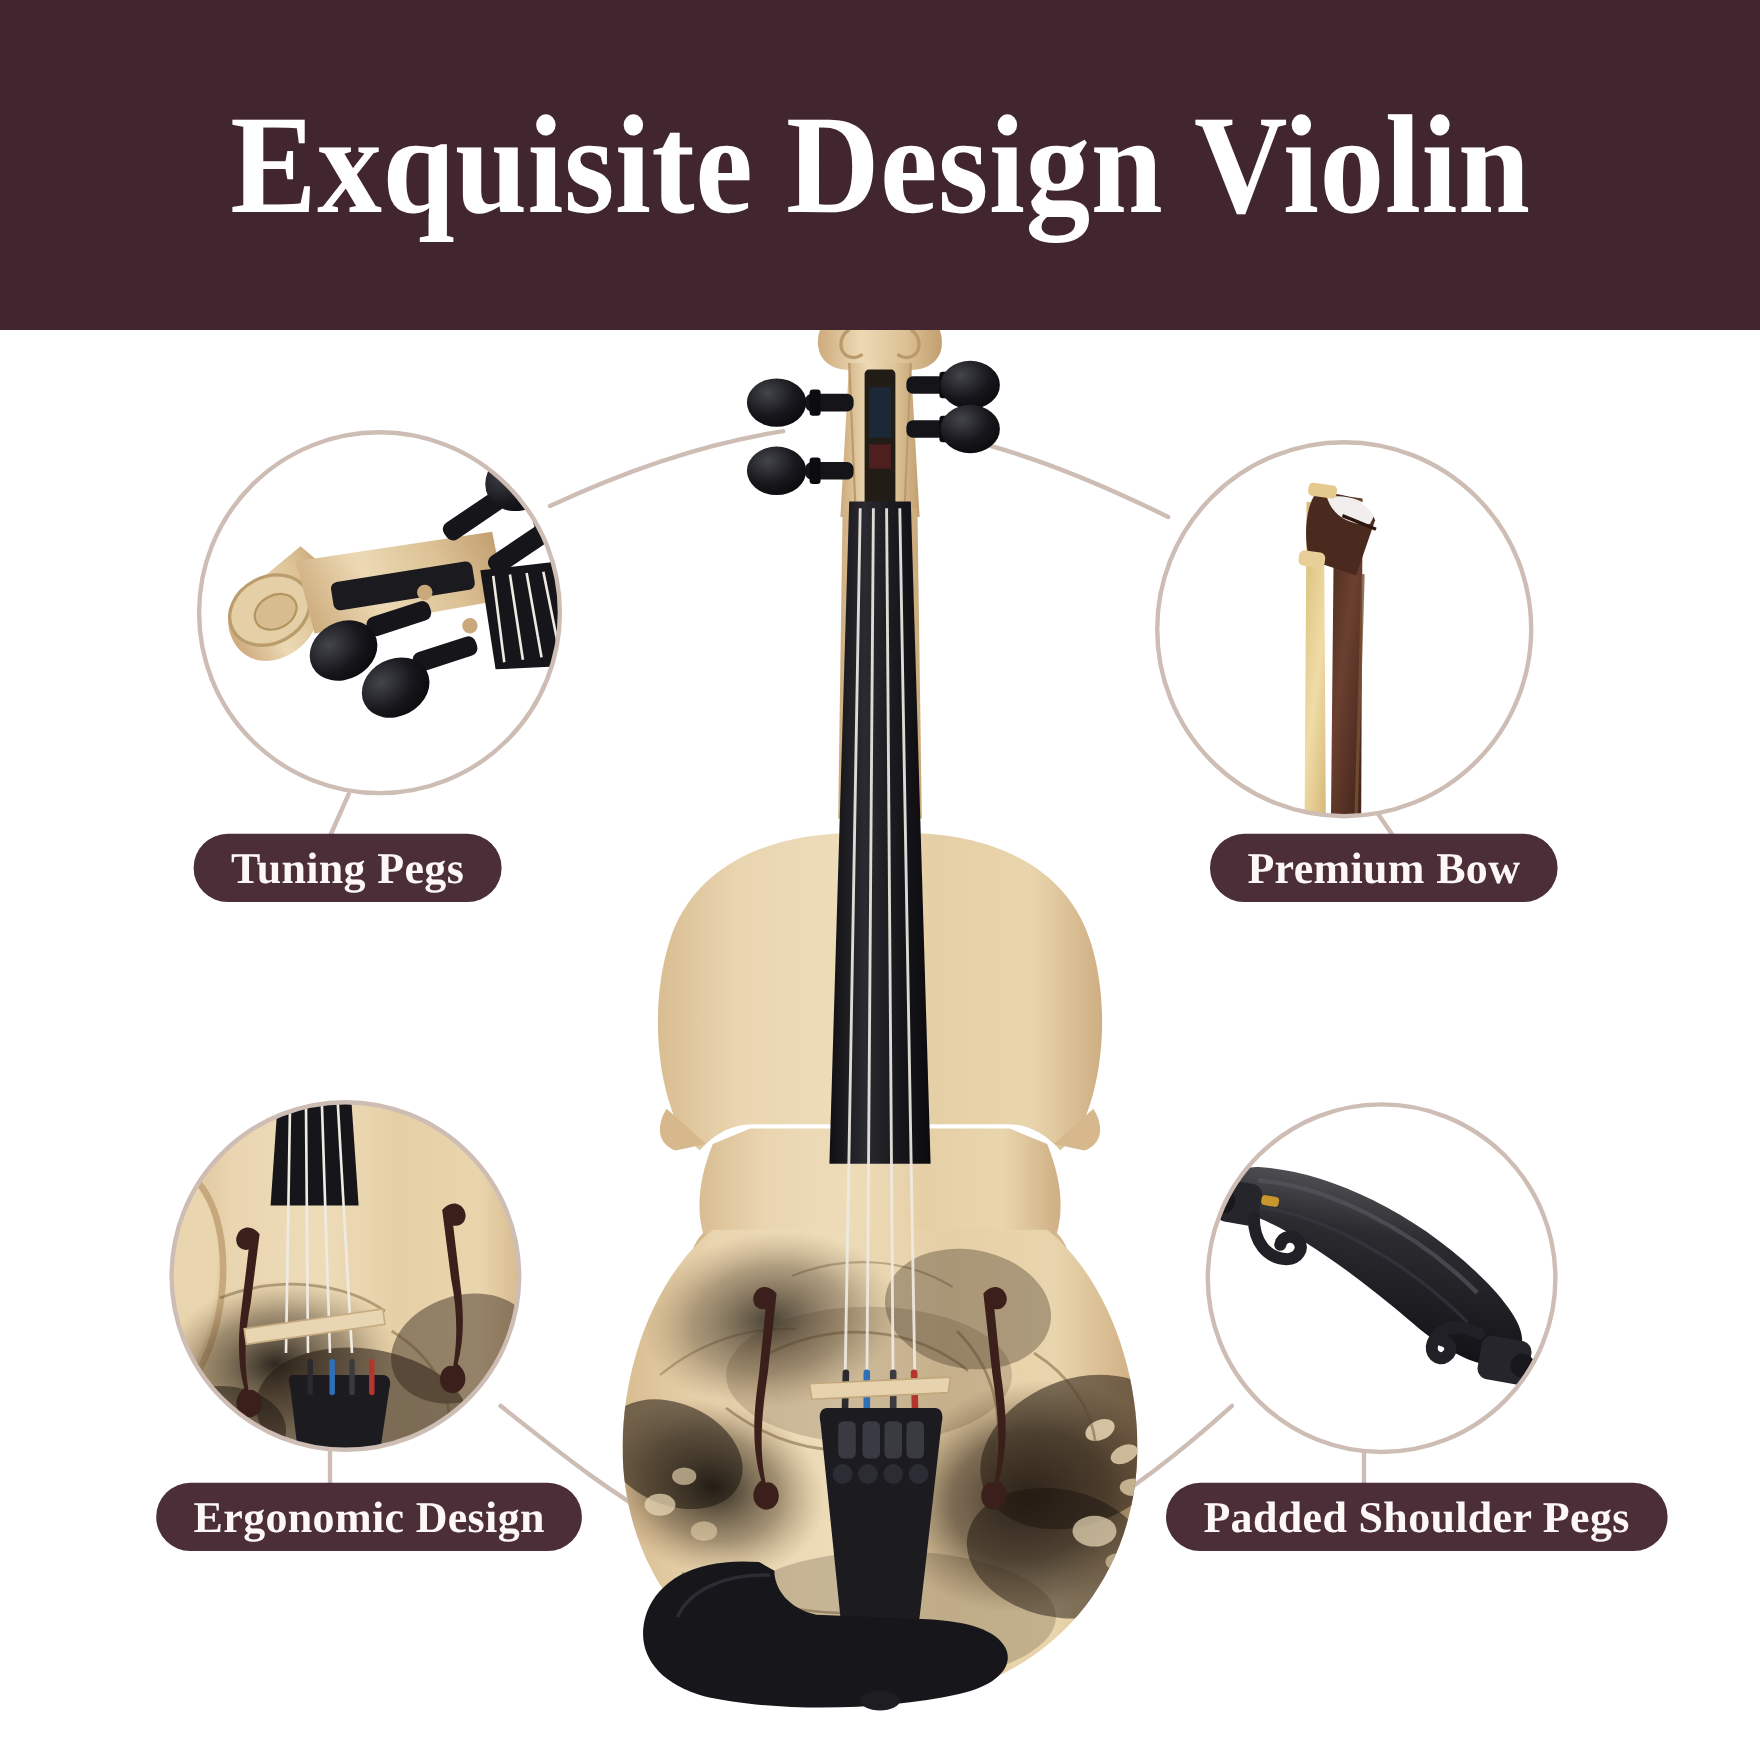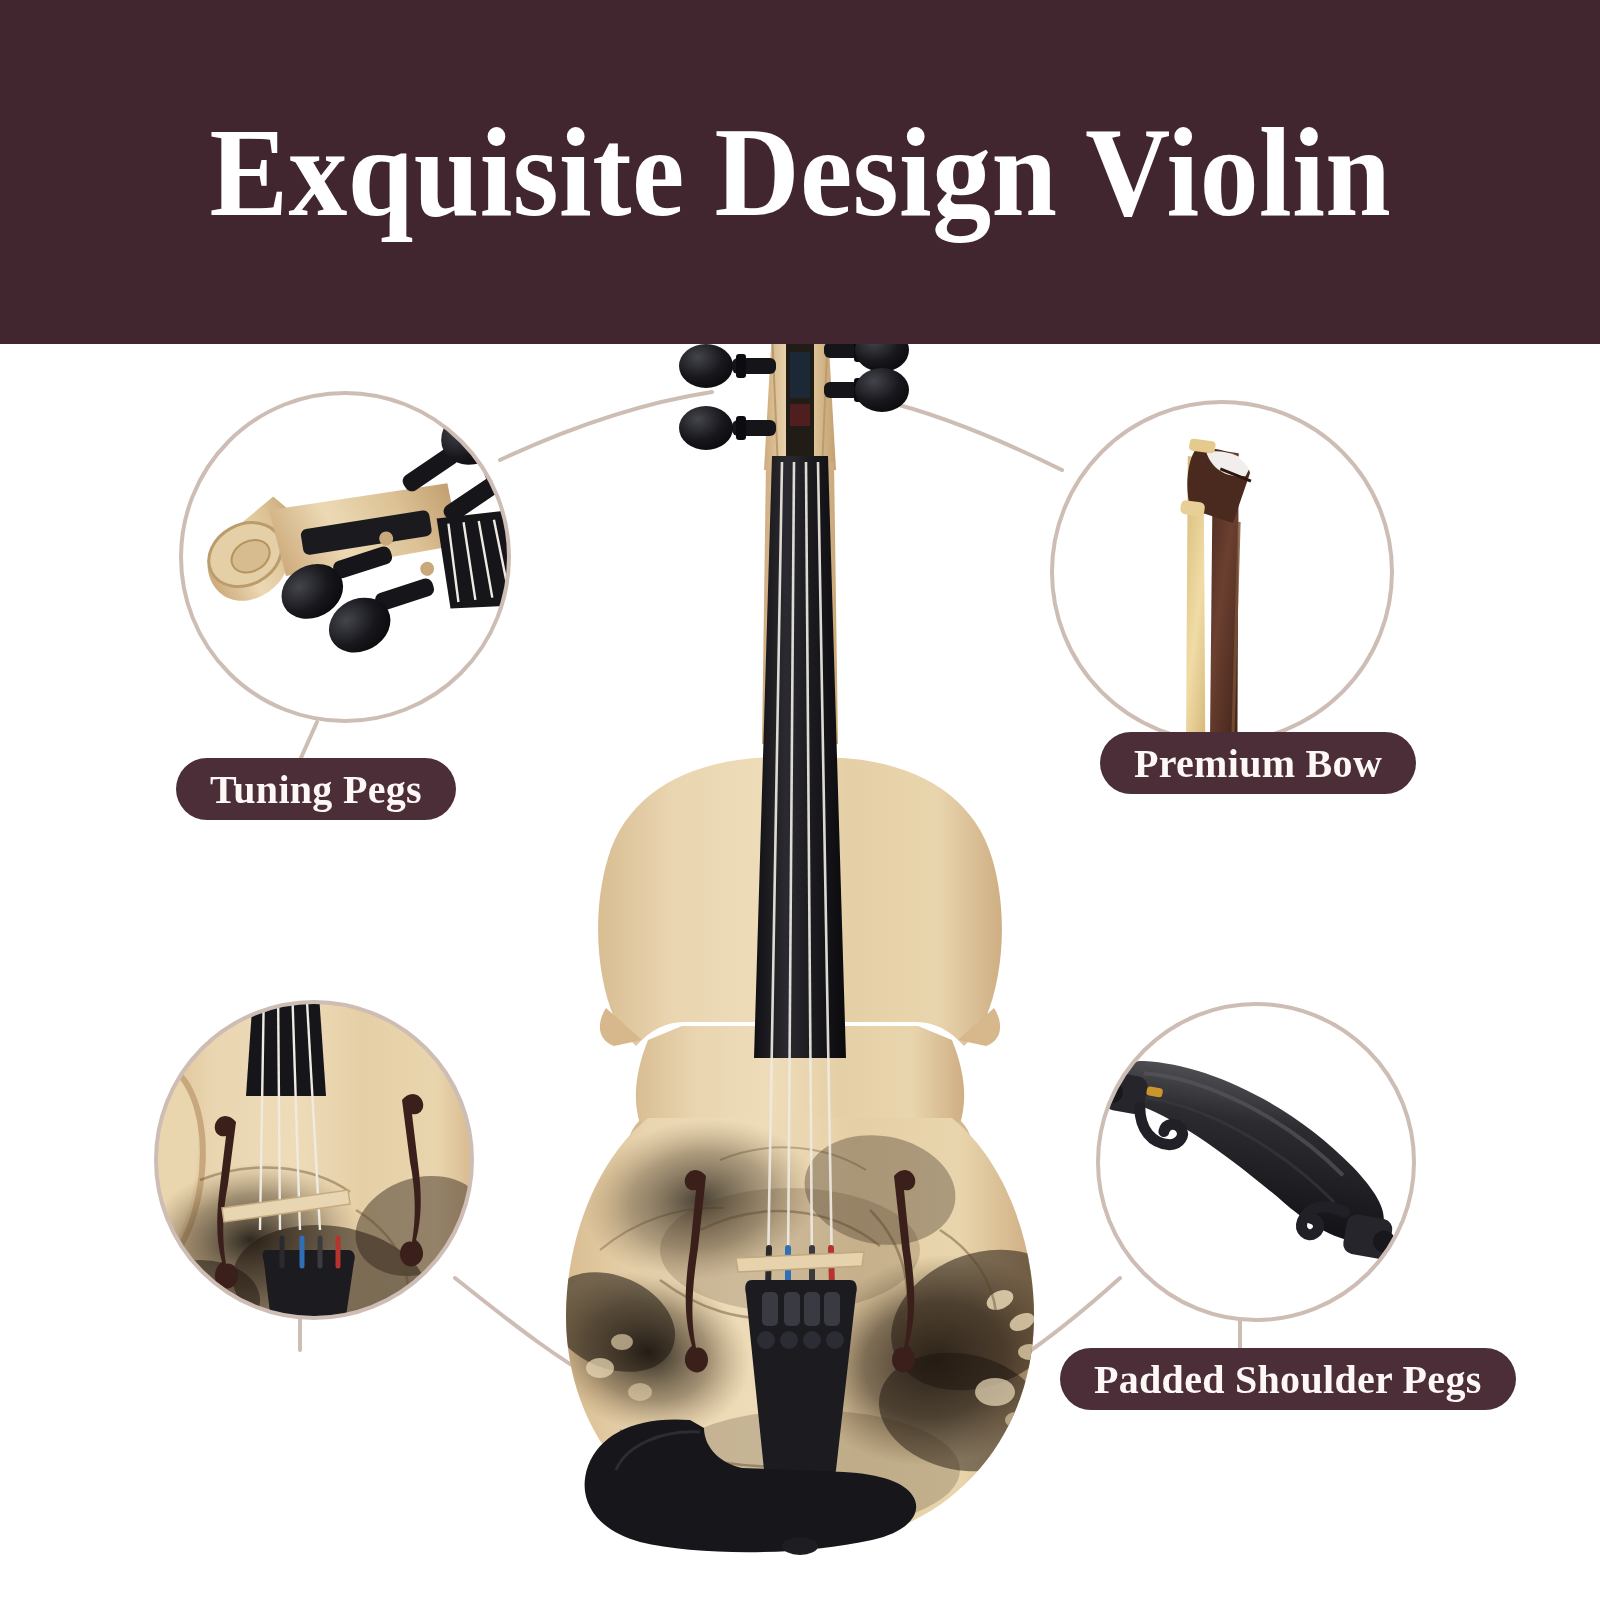--- a/index.html
+++ b/index.html
@@ -7,21 +7,21 @@
     width:1600px;height:1600px;
     background:#ffffff;
     font-family:"Liberation Serif", serif;
     overflow:hidden;
     position:relative;
   }
   #stage{position:relative;width:1600px;height:1600px;overflow:hidden;background:#fff;}
 
   
   .header-band{
-    position:absolute;left:0;top:0;width:1600px;height:344px;
+    position:absolute;left:0;top:0;width:1600px;height:300px;
     background:#42262f;
     display:flex;align-items:center;justify-content:center;
   }
   .header-title{
     color:#ffffff;
     font-family:"Liberation Serif", serif;
     font-size:128px;
     font-weight:700;
     letter-spacing:0.5px;
     line-height:1;
@@ -43,21 +43,21 @@
     font-weight:700;
     font-size:40px;
     letter-spacing:0.3px;
     white-space:nowrap;
     height:62px;
     box-sizing:border-box;
     padding:0 34px;
     margin-left:12px;
   }
   .pill-tuning  {left:164px; top:758px;}
-  .pill-bow     {left:1088px;top:732px;}
+  .pill-bow     {left:1088px;top:758px;}
   .pill-ergo    {left:130px; top:1348px;}
   .pill-shoulder{left:1048px;top:1348px;}
 </style>
 </head>
 <body>
 
 <div id="stage">
 
   <svg id="scene" viewBox="0 0 1600 1600">
     <defs>
@@ -452,15 +452,16 @@
       <circle cx="1256" cy="1162" r="158" fill="none" stroke="#cdbdb4" stroke-width="4"></circle>
     </g>
   </svg>
 
   <div class="header-band">
     <div class="header-title">Exquisite Design Violin</div>
   </div>
 
   <div class="pill pill-tuning">Tuning Pegs</div>
   <div class="pill pill-bow">Premium Bow</div>
+  <div class="pill pill-ergo">Ergonomic Design</div>
   <div class="pill pill-shoulder">Padded Shoulder Pegs</div>
 
 </div>
 
 </body></html>

